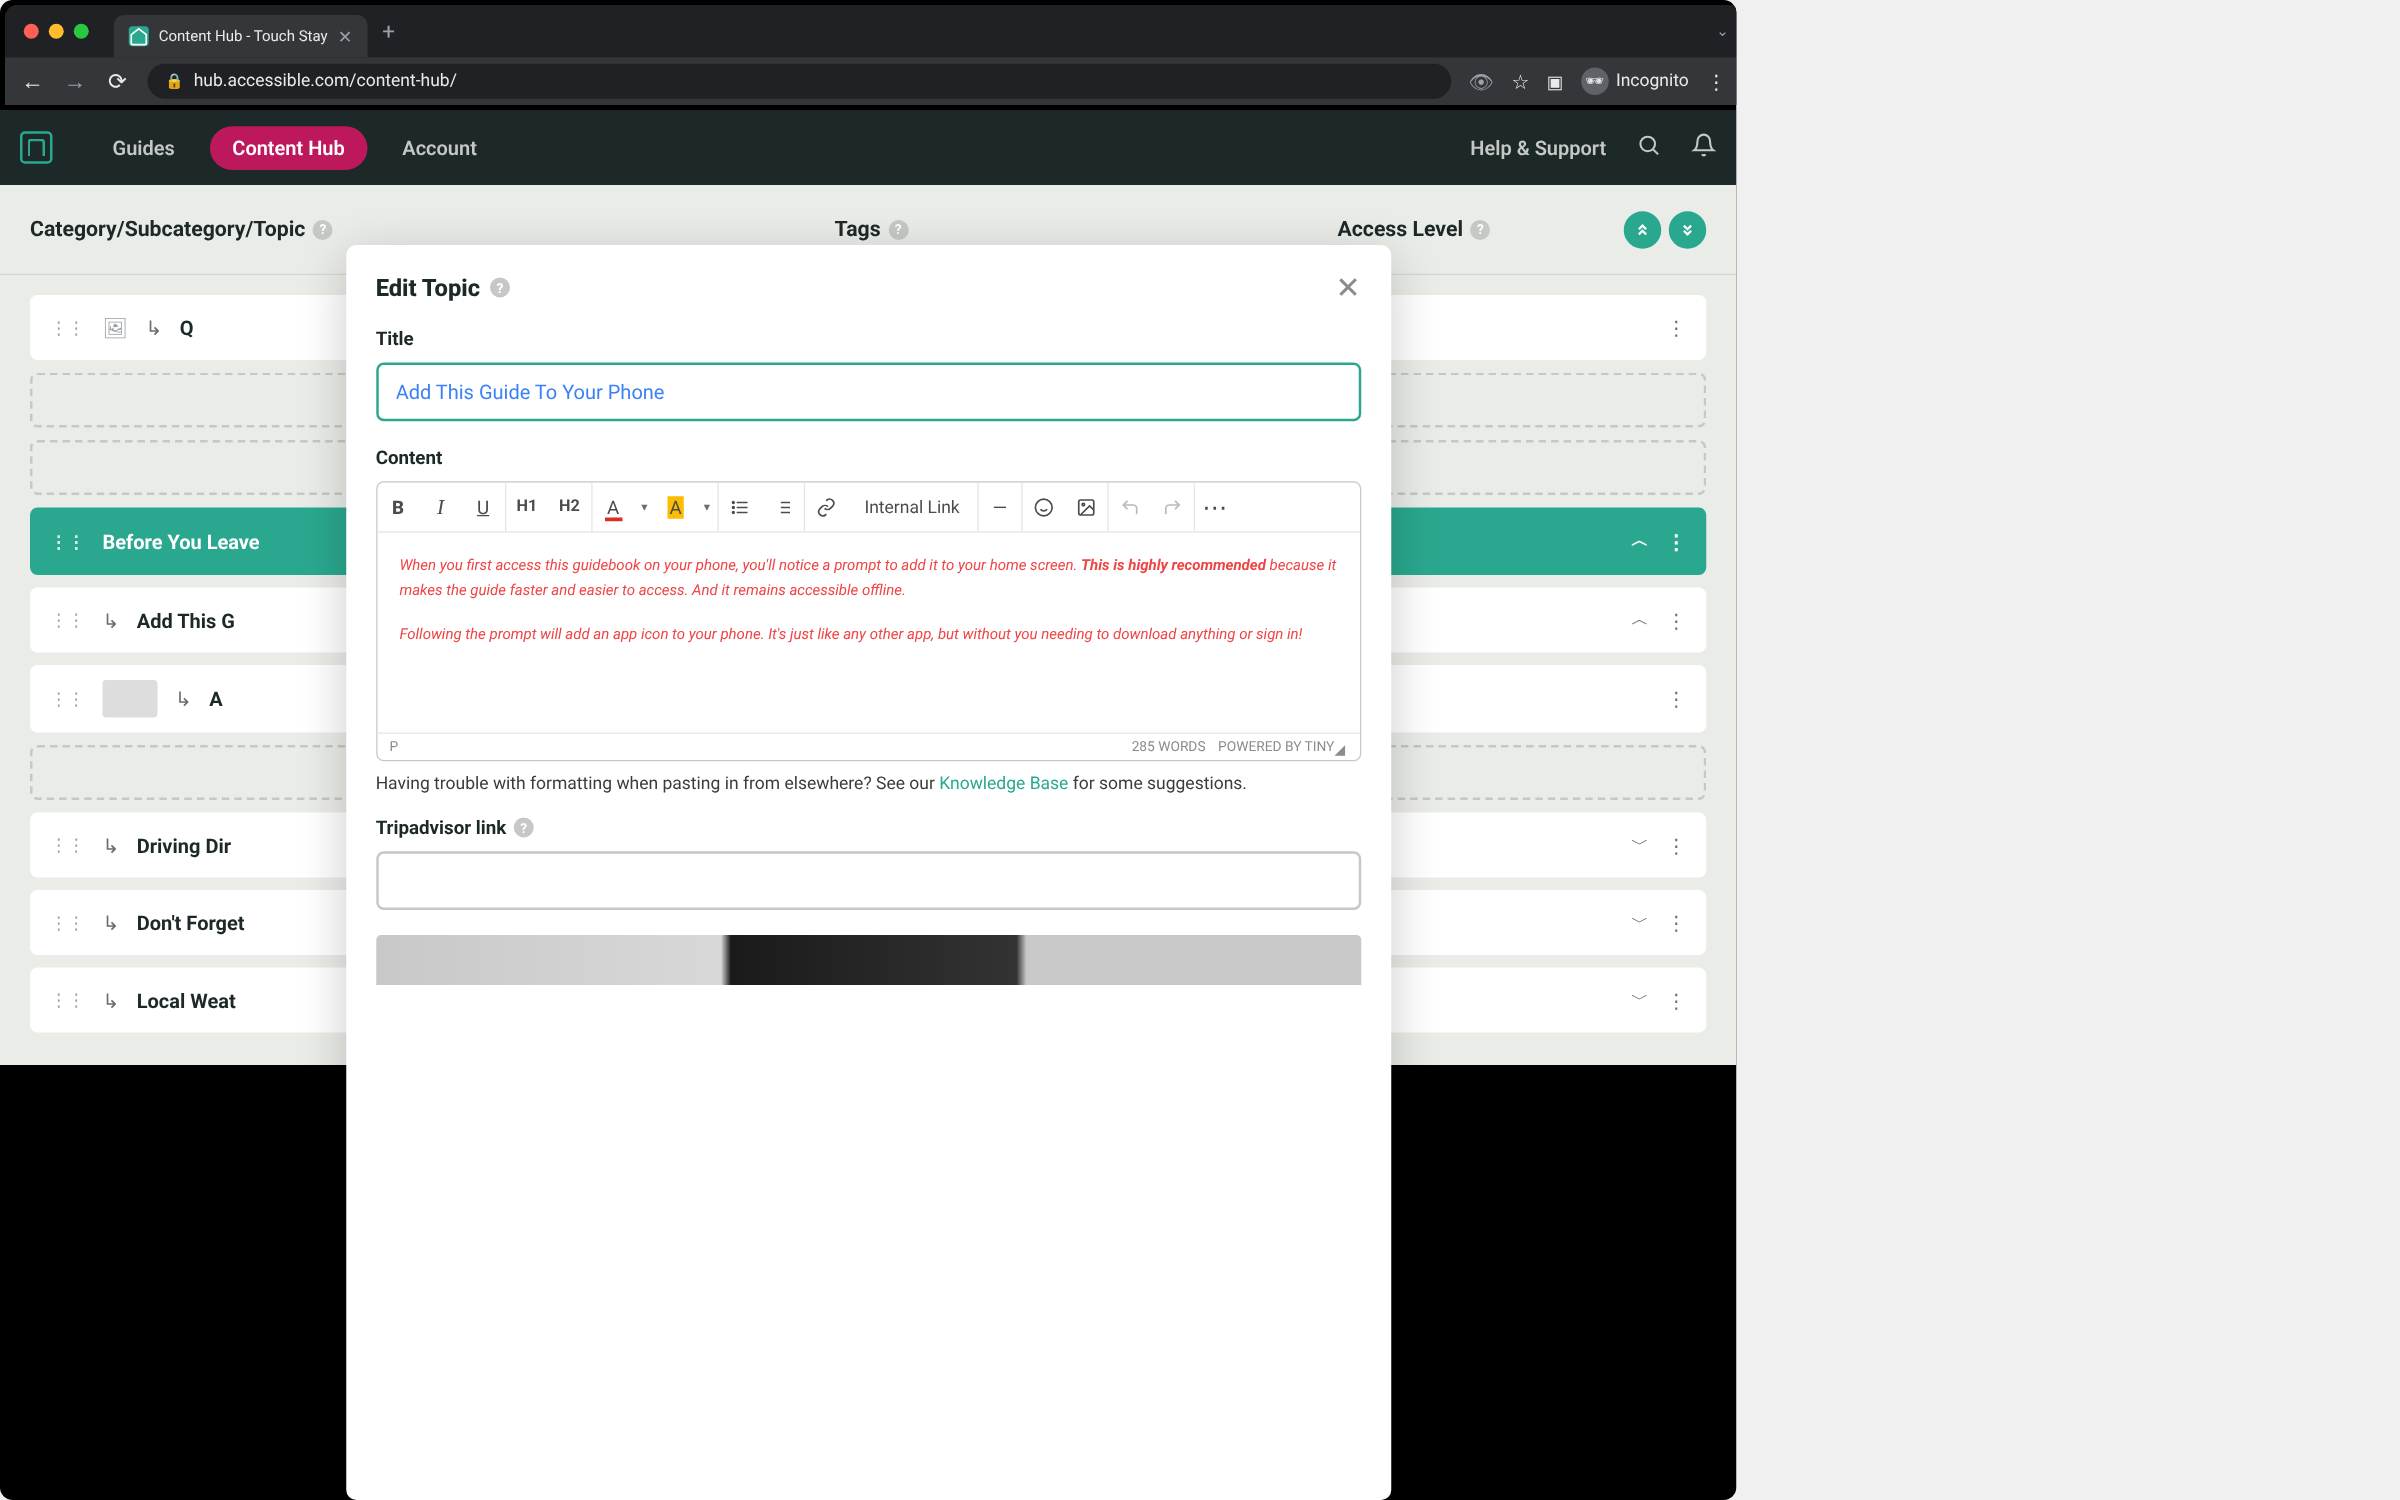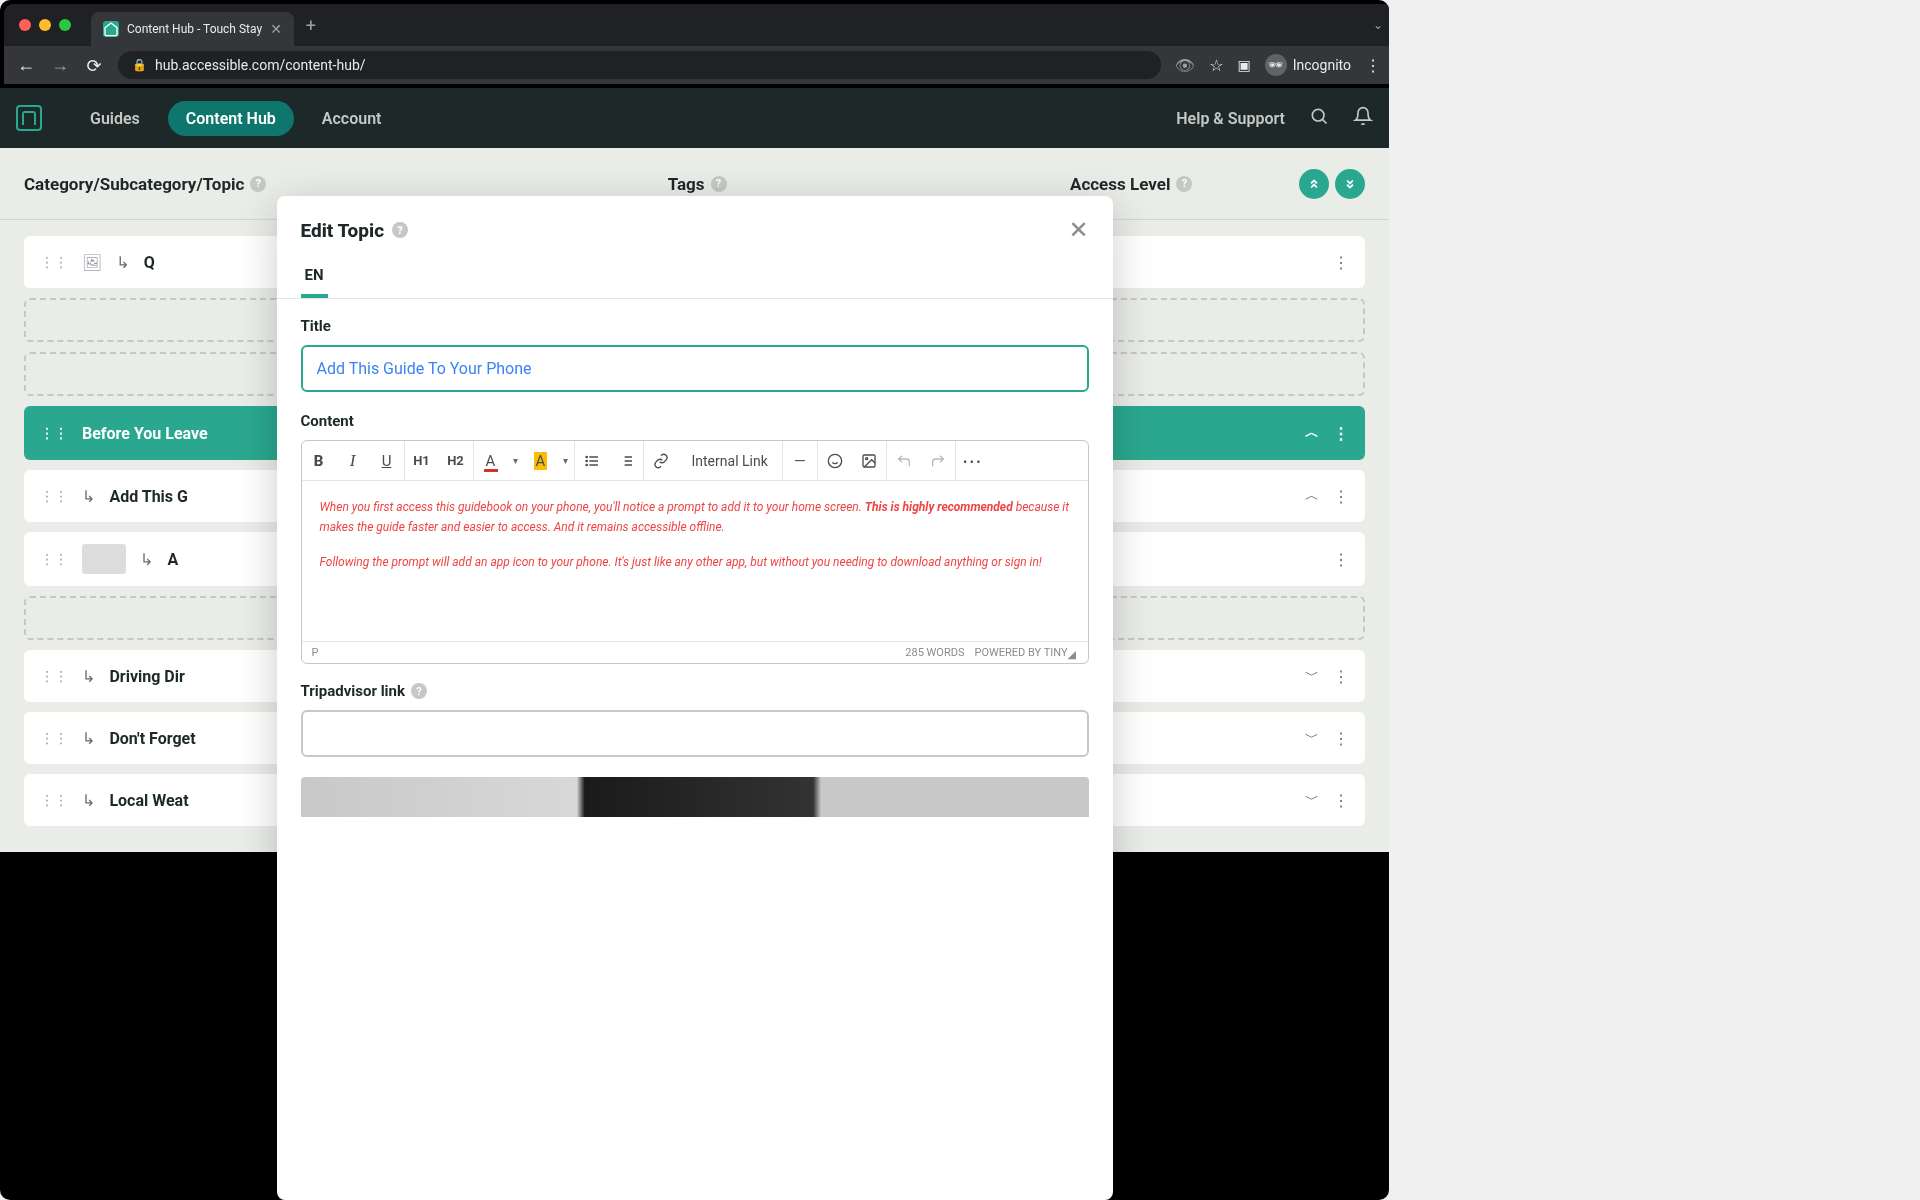--- a/index.html
+++ b/index.html
@@ -30,21 +30,21 @@
 .incognito-badge { display: flex; align-items: center; gap: 6px; font-size: 14px; }
 .incognito-icon { width: 22px; height: 22px; border-radius: 50%; background: #5f6368; display: flex; align-items: center; justify-content: center; font-size: 12px; }
 
 
 .app-wrap { width: 1389px; background: #eaece8; }
 .app-header { height: 60px; background: #1d2828; display: flex; align-items: center; padding: 0 16px; gap: 30px; }
 .app-logo { width: 26px; height: 26px; border: 2px solid #2aa88f; border-radius: 4px; display: flex; align-items: center; justify-content: center; }
 .app-logo-inner { width: 14px; height: 14px; border: 2px solid #2aa88f; border-bottom: none; border-radius: 3px 3px 0 0; }
 .nav-links { display: flex; gap: 10px; }
 .nav-link { color: #c5c8c4; font-size: 16px; font-weight: 600; padding: 8px 18px; border-radius: 20px; cursor: pointer; }
-.nav-link.active { background: #0f766e; color: #fff; }
+.nav-link.active { background: #be185d; color: #fff; }
 .header-right { margin-left: auto; display: flex; align-items: center; gap: 24px; color: #c5c8c4; }
 .help-link { font-size: 16px; font-weight: 600; }
 .header-icon { font-size: 18px; cursor: pointer; }
 
 
 .columns-header { height: 72px; background: #eaece8; display: flex; align-items: center; padding: 0 24px; border-bottom: 1px solid #d4d6d2; }
 .col-label { font-size: 17px; font-weight: 700; color: #1d2828; display: flex; align-items: center; gap: 6px; }
 .col-label.cat { flex: 0 0 48%; }
 .col-label.tags { flex: 0 0 30%; }
 .col-label.access { flex: 1; }
@@ -273,23 +273,20 @@
 
 <div class="modal-backdrop">
   <div class="modal">
     <div class="modal-header">
       <div class="modal-title">
         <span>Edit Topic</span>
         <span class="help-circle">?</span>
       </div>
       <span class="modal-close">✕</span>
     </div>
-    <div class="lang-tabs">
-      <div class="lang-tab">EN</div>
-    </div>
     <div class="modal-body">
       <div class="field-label">Title</div>
       <input class="text-input" value="Add This Guide To Your Phone" style="">
 
       <div class="content-section">
         <div class="field-label">Content</div>
         <div class="editor-wrap">
           <div class="editor-toolbar">
             <div class="tb-group">
               <div class="tb-btn bold">B</div>
@@ -381,20 +378,23 @@
             <p><span>When you first access this guidebook on your phone, you'll notice a prompt to add it to your home screen. </span><strong>This is highly recommended</strong><span> because it makes the guide faster and easier to access. And it remains accessible offline.</span></p>
             <p>Following the prompt will add an app icon to your phone. It's just like any other app, but without you needing to download anything or sign in!</p>
           </div>
           <div class="editor-footer">
             <span class="editor-path">P</span>
             <span class="editor-words">285 WORDS</span>
             <span>POWERED BY TINY</span>
             <span class="resize-handle">◢</span>
           </div>
         </div>
+        <div class="help-text">
+          <span>Having trouble with formatting when pasting in from elsewhere? See our </span><a href="#">Knowledge Base</a><span> for some suggestions.</span>
+        </div>
       </div>
 
       <div class="trip-section">
         <div class="field-label">
           <span>Tripadvisor link</span>
               <span class="help-circle">?</span>
         </div>
         <input class="text-input plain" value="" style="">
       </div>
 

